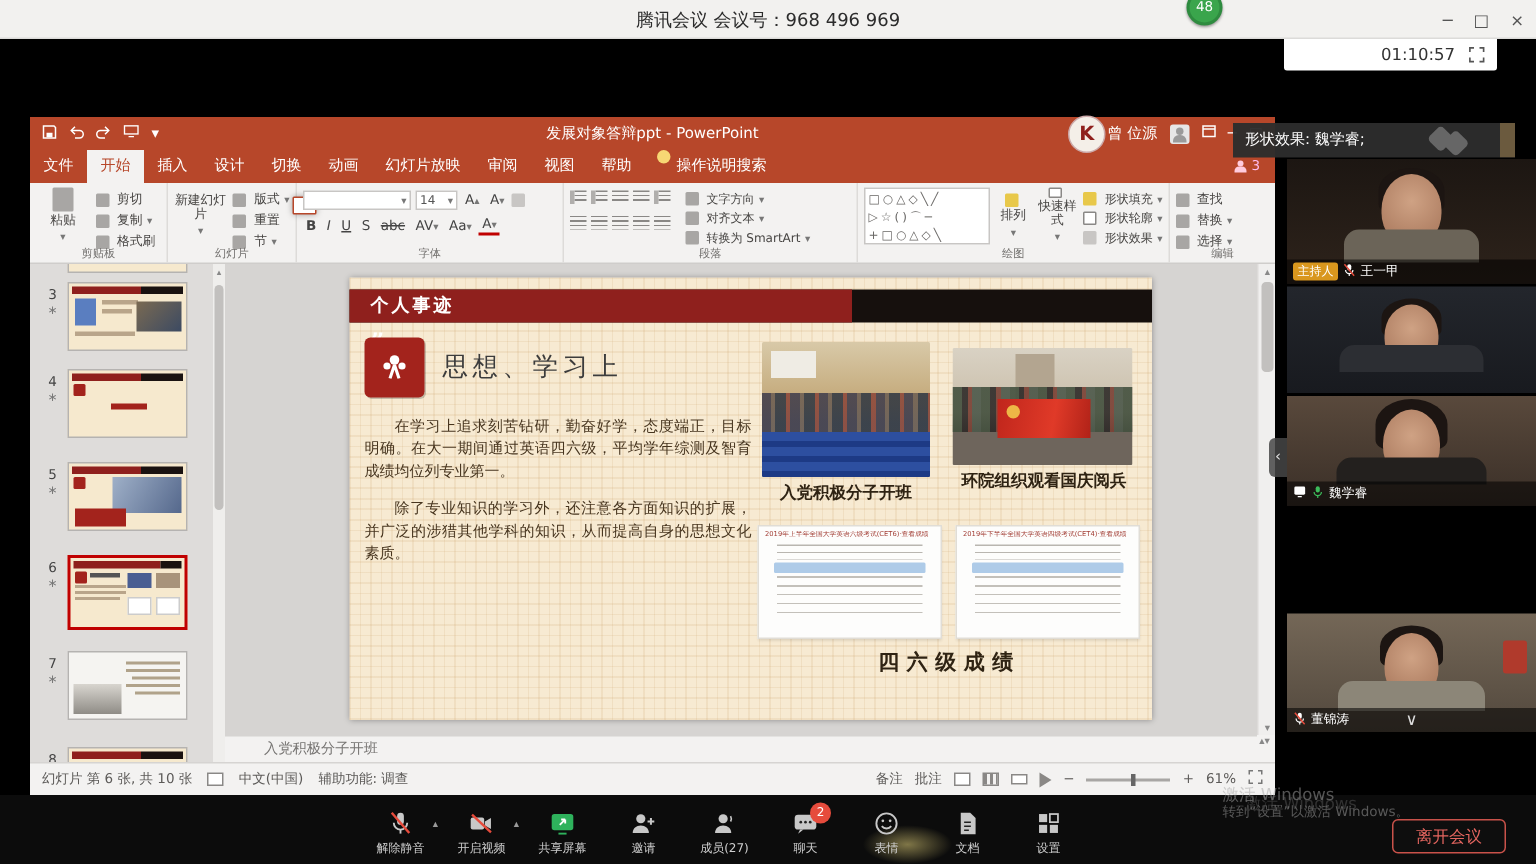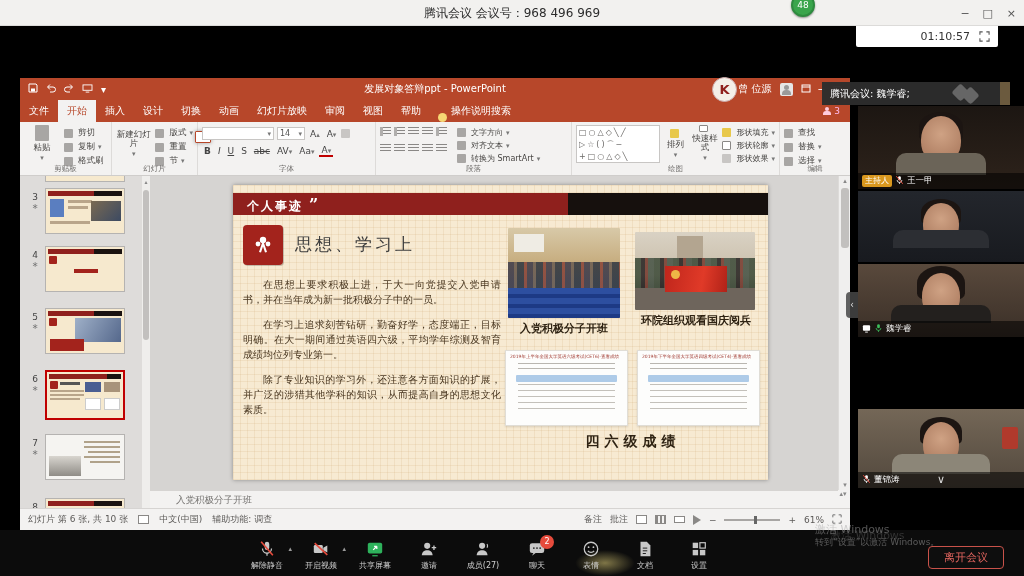--- a/index.html
+++ b/index.html
@@ -26,21 +26,21 @@
   .tb-right{margin-left:auto;display:flex;align-items:center;gap:8px;padding-right:8px;z-index:2;}
   .avatar{width:13px;height:13px;background:#e6e6e6;border-radius:2px;position:relative;}
   .avatar:before{content:"";position:absolute;left:4px;top:2px;width:5px;height:5px;border-radius:50%;background:#9a9a9a;}
   .avatar:after{content:"";position:absolute;left:2px;top:7px;width:9px;height:5px;border-radius:4px 4px 0 0;background:#9a9a9a;}
   .klogo{position:absolute;left:692px;top:-1px;width:25px;height:25px;border-radius:50%;background:#f4efe8;color:#8f201d;
         font-size:13px;font-weight:bold;display:flex;align-items:center;justify-content:center;border:1px solid #caa;z-index:3;}
 
   .ppt-tabs{position:absolute;left:0;top:22px;width:100%;height:22px;background:#b7472a;display:flex;align-items:center;color:#fff;font-size:10px;}
   .tab{padding:0 9px;height:22px;line-height:22px;white-space:nowrap;cursor:default;}
   .tab.active{background:#f3f2f1;color:#b7472a;}
-  .tab-search{display:flex;align-items:flex-end;gap:4px;padding:0 8px;}
+  .tab-search{display:flex;align-items:flex-start;gap:4px;padding:0 8px;}
   .bulb{width:9px;height:9px;border-radius:50%;background:#f7d774;display:inline-block;}
   .share-ind{margin-left:auto;display:flex;align-items:center;gap:3px;padding-right:10px;font-size:9px;color:#fbe;}
   .pglyph{width:8px;height:8px;position:relative;display:inline-block;}
   .pglyph:before{content:"";position:absolute;left:2px;top:0;width:4px;height:4px;border-radius:50%;background:#fcd;}
   .pglyph:after{content:"";position:absolute;left:0;top:4px;width:8px;height:4px;border-radius:3px 3px 0 0;background:#fcd;}
 
   
   .ribbon{position:absolute;left:0;top:44px;width:100%;height:54px;background:#f3f2f1;border-bottom:1px solid #cfcdcb;display:flex;font-size:8.5px;color:#474543;}
   .rgroup{position:relative;height:100%;border-right:1px solid #dddbd9;padding:3px 4px 12px 4px;display:flex;gap:4px;align-items:flex-start;}
   .rgroup .glabel{position:absolute;left:0;right:0;bottom:1px;text-align:center;font-size:7.5px;color:#716f6d;}
@@ -75,21 +75,21 @@
   .thumb-scroll{position:absolute;right:0;top:0;width:8px;height:332px;background:#efeeec;}
   .thumb-scroll .tsb{position:absolute;left:1px;top:14px;width:6px;height:150px;background:#c2c0be;border-radius:3px;}
   .thumb-scroll .up{position:absolute;top:2px;left:0;width:8px;text-align:center;font-size:6px;color:#888;}
 
   
   .canvas{position:absolute;left:130px;top:98px;width:688px;height:314px;background:#d6d4d2;overflow:hidden;}
   .slide{position:absolute;left:83px;top:9px;width:535px;height:295px;background:#f7ead2;box-shadow:0 0 4px rgba(0,0,0,.35);
         background-image:repeating-linear-gradient(0deg,rgba(197,152,92,.14) 0 1px,transparent 1px 7px),
                          repeating-linear-gradient(90deg,rgba(197,152,92,.14) 0 1px,transparent 1px 7px);}
   .banner{position:absolute;left:0;top:8px;height:22px;width:100%;background:#16100d;}
-  .banner-red{position:absolute;left:0;top:0;height:22px;width:335px;background:#8f201d;color:#fff;display:flex;align-items:baseline;gap:6px;padding:2px 0 0 14px;}
+  .banner-red{position:absolute;left:0;top:0;height:22px;width:335px;background:#8f201d;color:#fff;display:flex;align-items:baseline;gap:6px;padding:2px 0 0 14px;flex-direction:column;}
   .banner-title{font-size:12px;font-weight:bold;letter-spacing:2px;}
   .banner-quote{font-size:16px;font-weight:bold;font-family:"DejaVu Serif",serif;}
   .emblem{position:absolute;left:10px;top:40px;width:40px;height:40px;background:#a3231c;border-radius:4px;display:flex;align-items:center;justify-content:center;box-shadow:1px 1px 0 rgba(0,0,0,.2);}
   .s-head{position:absolute;left:62px;top:48px;font-size:17px;font-weight:normal;color:#3c3c3c;letter-spacing:3px;}
   .s-paras{position:absolute;left:10px;top:92px;width:258px;font-size:10px;line-height:15px;color:#47351f;text-align:justify;}
   .s-paras p{margin:0 0 10px 0;text-indent:2em;}
   .photo{position:absolute;overflow:hidden;border-radius:1px;}
   .ph1{left:275px;top:43px;width:112px;height:90px;}
   .ph1 .wall{position:absolute;inset:0;background:linear-gradient(180deg,#d8c9a8 0%,#c3a878 45%,#9a9a92 60%);}
   .ph1 .screen{position:absolute;left:6px;top:6px;width:30px;height:18px;background:#efece4;}
@@ -497,21 +497,20 @@
               <g fill="#fff">
                 <circle cx="13" cy="8" r="3.2"></circle>
                 <circle cx="8" cy="12" r="2.4"></circle>
                 <circle cx="18" cy="12" r="2.4"></circle>
                 <path d="M12 11l-3 9 2 .5 2-6 2 6 2-.5-3-9z"></path>
               </g>
             </svg>
         </div>
         <div class="s-head">思想、学习上</div>
         <div class="s-paras">
-          <p>在思想上要求积极上进，于大一向党提交入党申请书，并在当年成为新一批积极分子中的一员。</p>
           <p>在学习上追求刻苦钻研，勤奋好学，态度端正，目标明确。在大一期间通过英语四六级，平均学年综测及智育成绩均位列专业第一。</p>
           <p>除了专业知识的学习外，还注意各方面知识的扩展，并广泛的涉猎其他学科的知识，从而提高自身的思想文化素质。</p>
         </div>
 
         <div class="photo ph1">
           <div class="wall"></div>
           <div class="screen"></div>
           <div class="people"></div>
           <div class="seats"></div>
         </div>
@@ -570,21 +569,21 @@
         <span>+</span>
         <span>61%</span>
         <span><svg width="10" height="10" viewBox="0 0 12 12">
               <path d="M1 4V1h3M8 1h3v3M11 8v3H8M4 11H1V8" fill="none" stroke="#777" stroke-width="1.2"></path>
             </svg></span>
       </span>
     </div>
   </div>
 
   <div class="speak-tip">
-    <span>腾讯会议: 魏学睿;</span>
+    <span>形状效果: 魏学睿;</span>
     <span class="tip-logo">
         <i></i>
         <i></i>
       </span>
     <span class="tip-tail"></span>
   </div>
 
   <div class="collapse-tab">‹</div>
 
   <div class="video" style="top:106px;height:83px;background:linear-gradient(180deg,#1c1612,#2e231b)">

